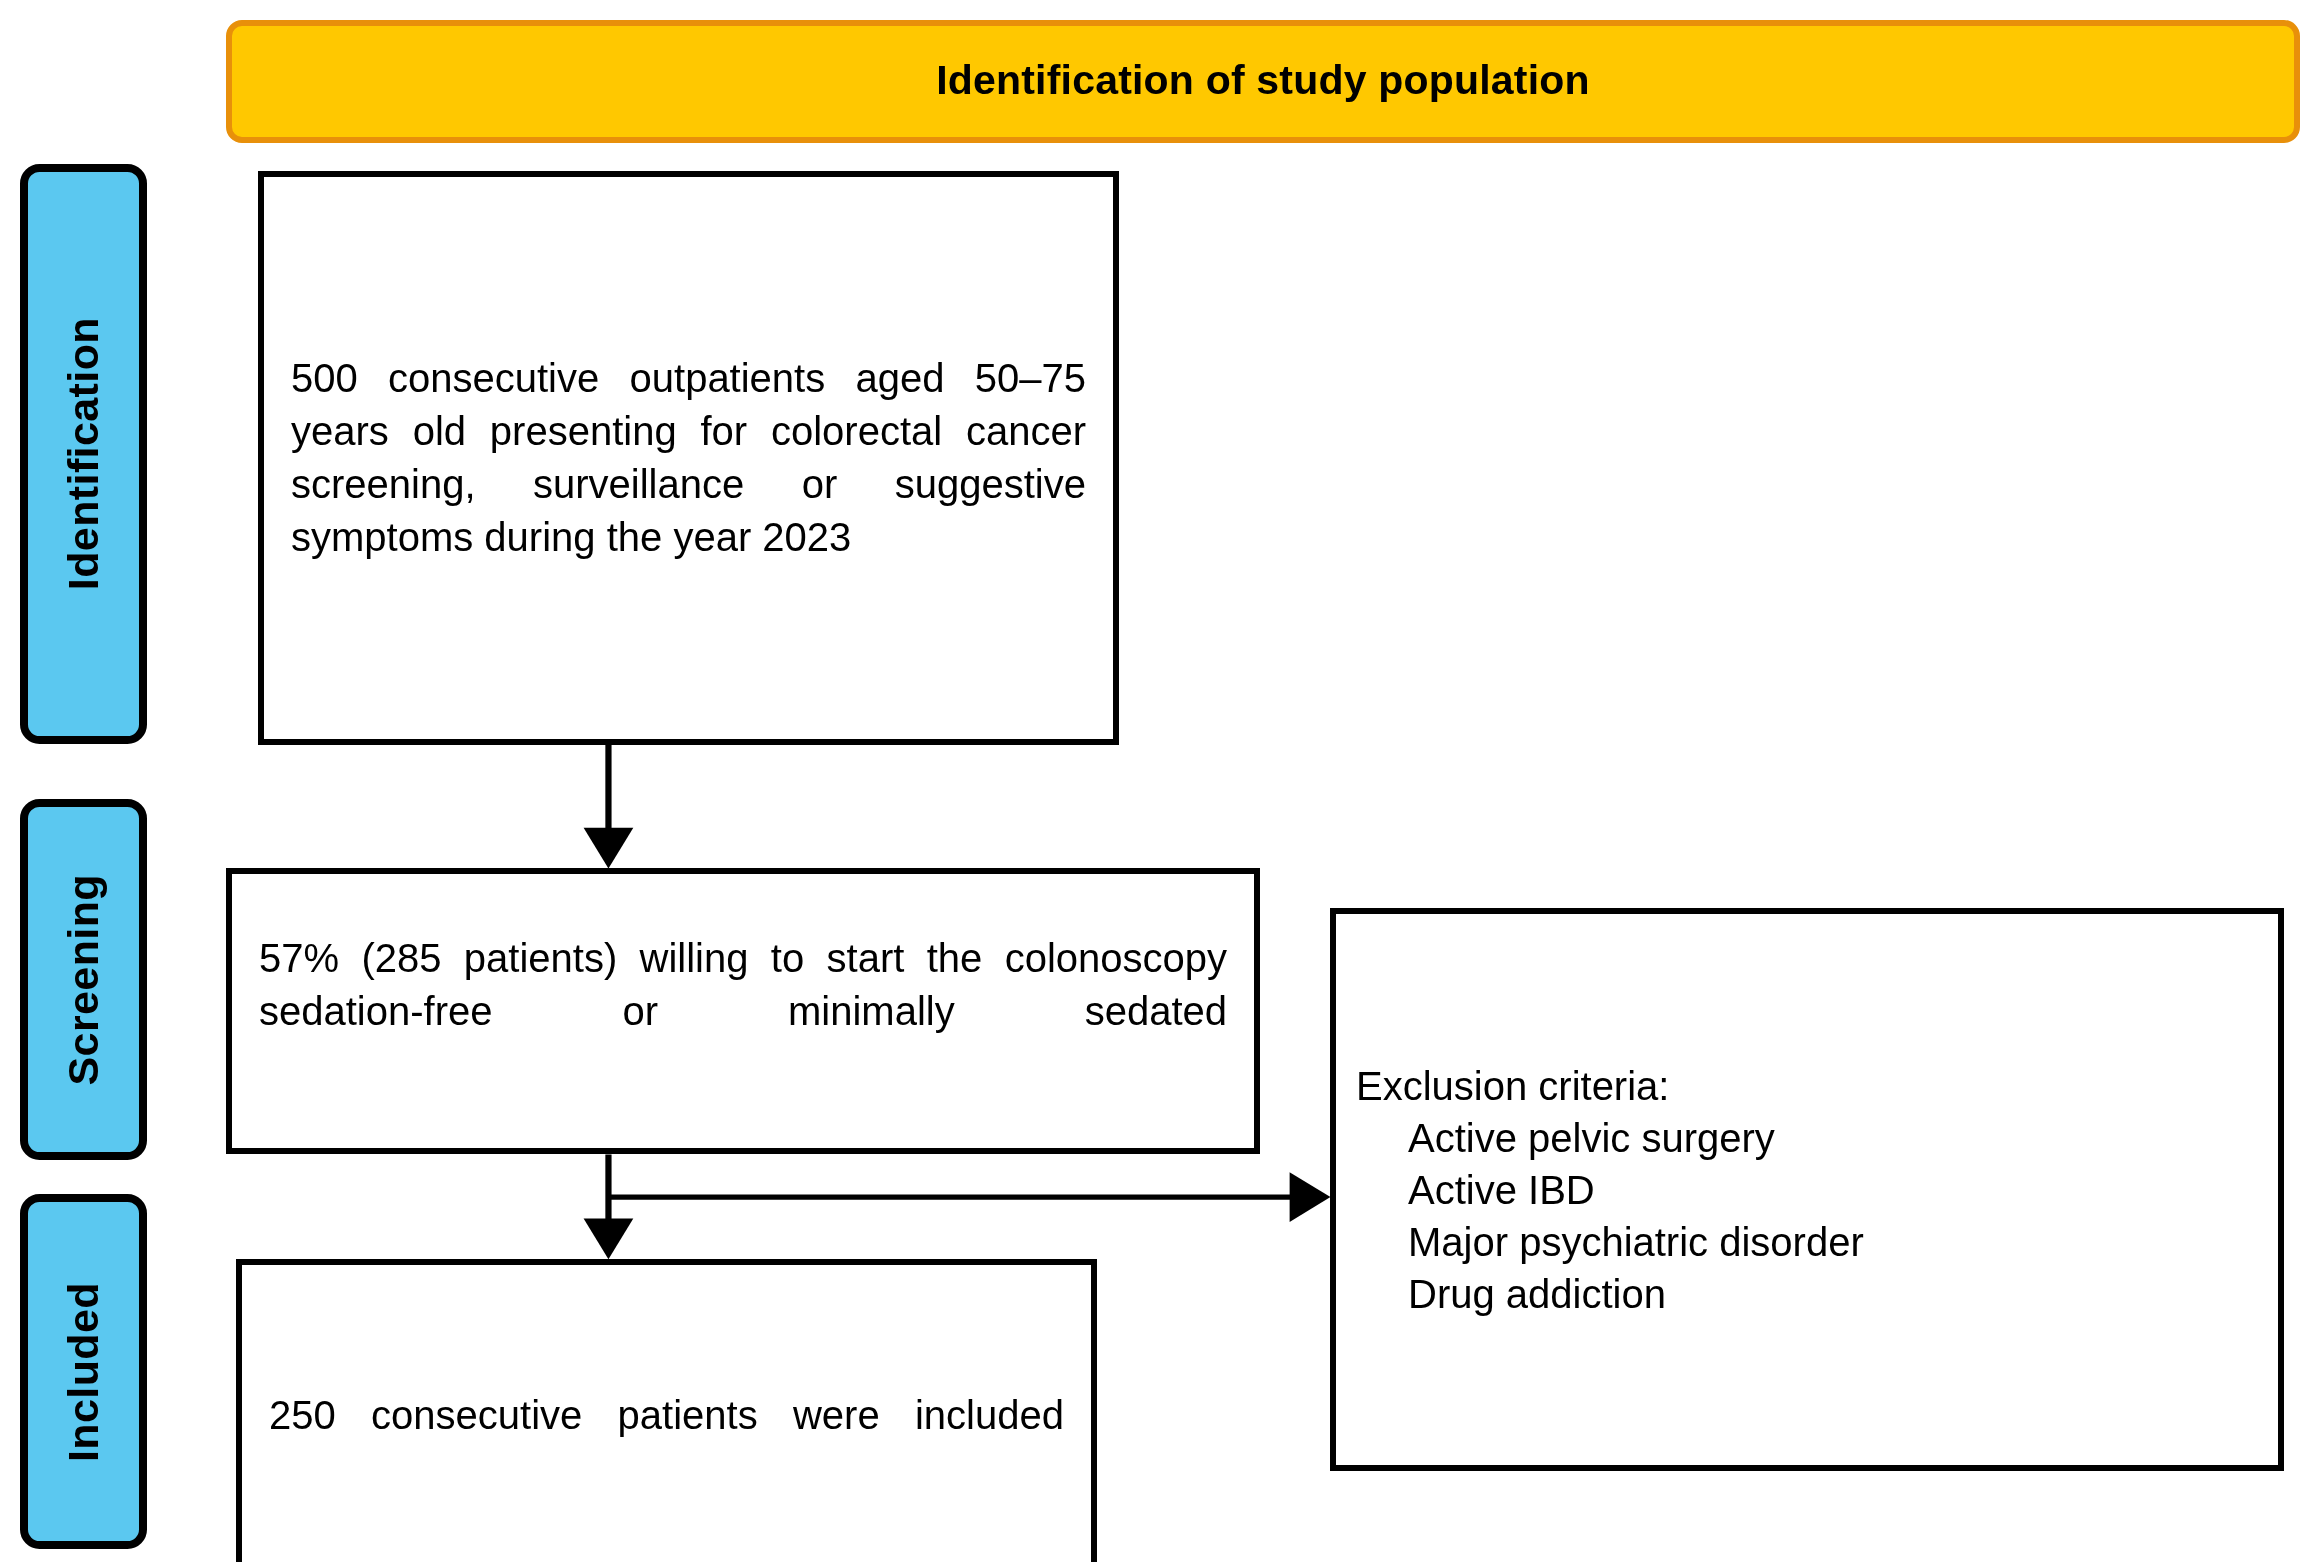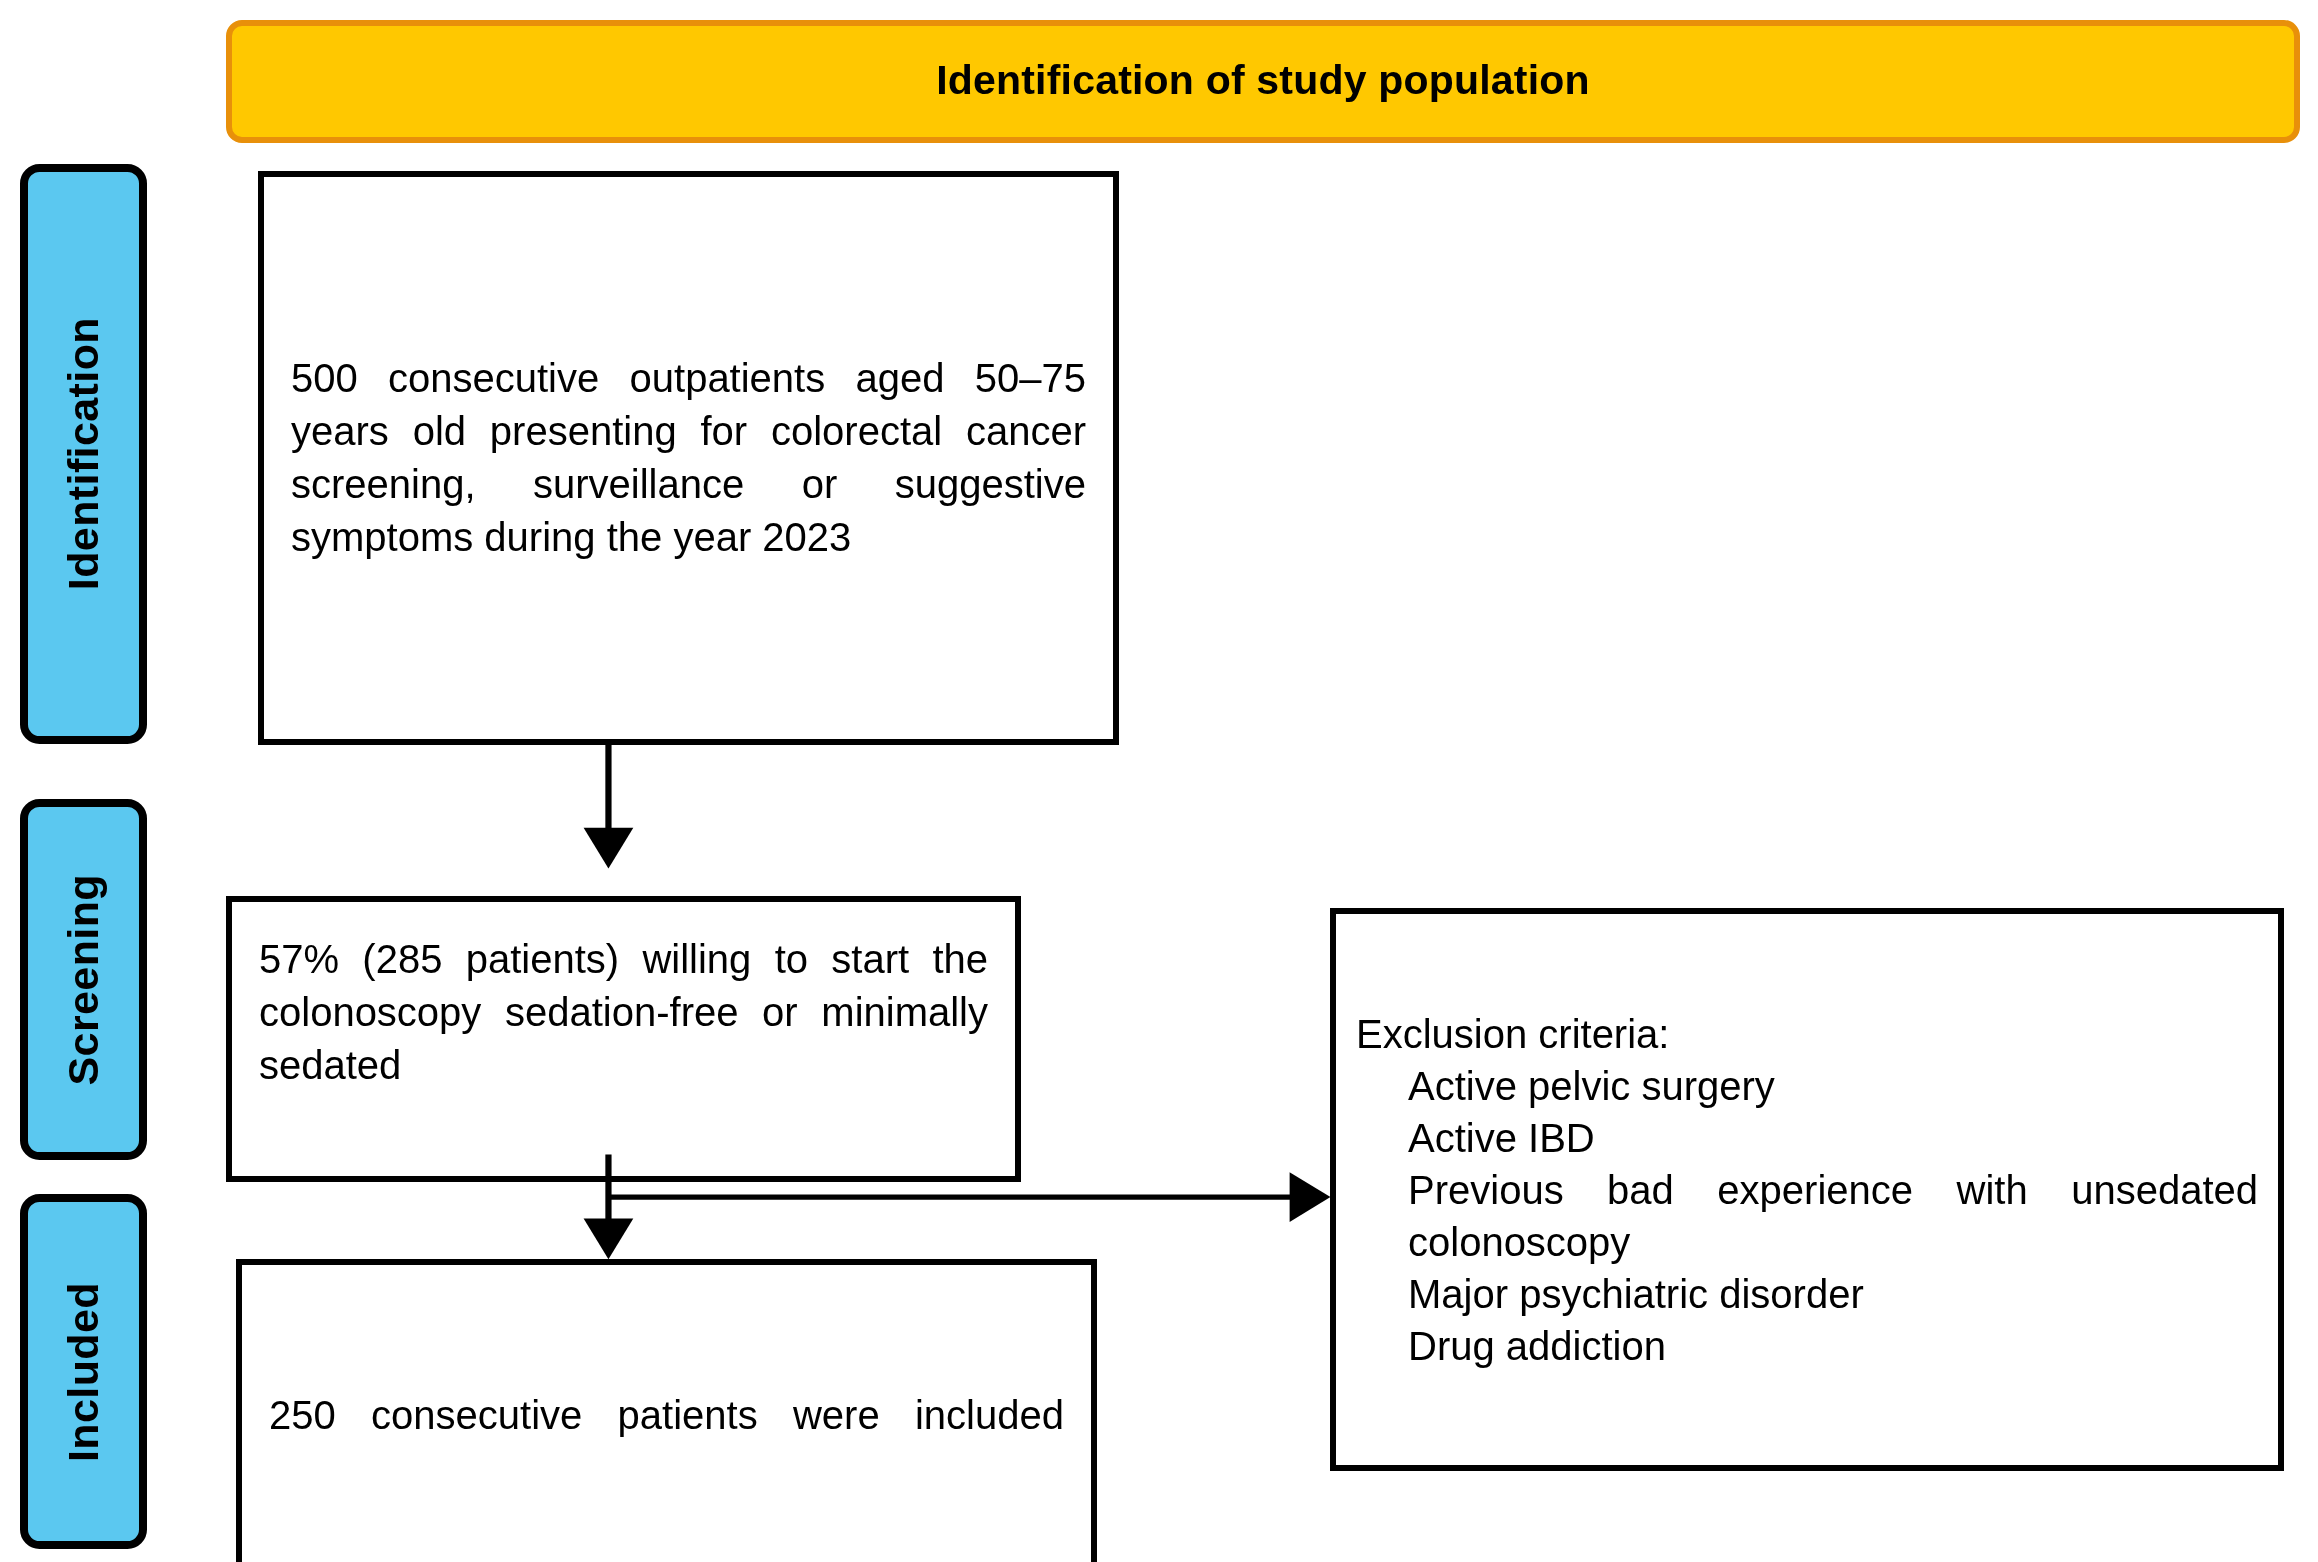--- a/index.html
+++ b/index.html
@@ -72,21 +72,21 @@
     text-justify:inter-word;
     padding:0 27px;
   }
   .flow-box .box-text.last-line-left::after{
     content:"";
     display:inline-block;
     width:100%;
   }
 
   #box-population{ left:226px; top:171px;  width:861px; height:574px;margin-left:32px; }
-  #box-willing   { left:226px; top:868px;  width:795px; height:286px;margin-top:28px; }
+  #box-willing   { left:226px; top:868px;  width:1034px; height:286px; }
   #box-included  { left:236px; top:1259px; width:861px; height:365px; }
 
   
   #box-exclusion{
     position:absolute;
     left:1330px; top:908px;
     width:954px; height:563px;
     background:#ffffff;
     border:6.2px solid #000000;
     box-sizing:border-box;
@@ -137,21 +137,20 @@
 </div>
 
 <div class="flow-box" id="box-included">
   <div class="box-text last-line-left">250 consecutive patients were included</div>
 </div>
 
 <div id="box-exclusion">
   <div class="excl-title">Exclusion criteria:</div>
   <div class="excl-item">Active pelvic surgery</div>
   <div class="excl-item">Active IBD</div>
-  <div class="excl-item">Previous bad experience with unsedated colonoscopy</div>
   <div class="excl-item">Major psychiatric disorder</div>
   <div class="excl-item">Drug addiction</div>
 </div>
 
 <svg id="connectors" viewBox="0 0 2611 1760">
 
   <g>
     <line x1="685" y1="838" x2="685" y2="955" stroke="#000" stroke-width="7"></line>
     <polygon points="685,978 657,932 713,932" fill="#000"></polygon>
   </g>

